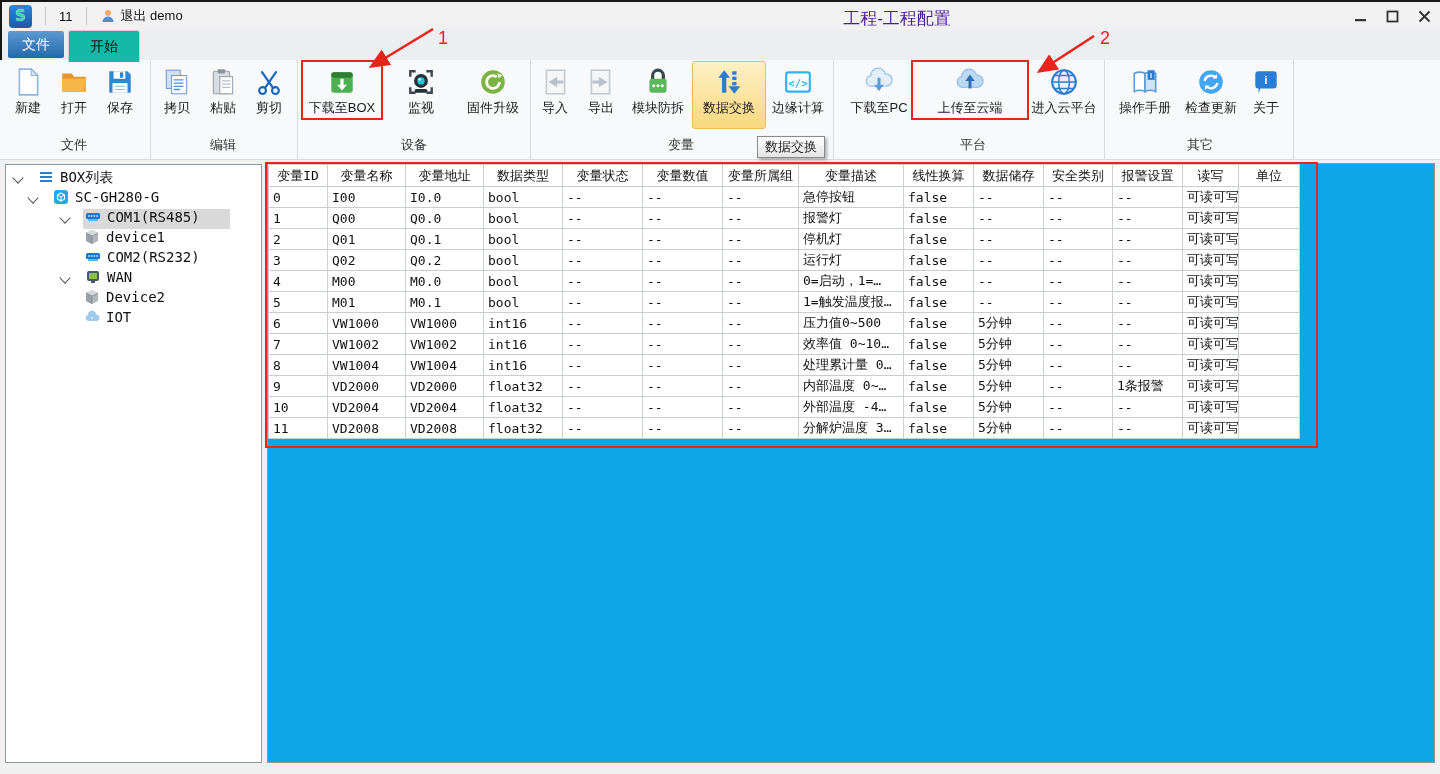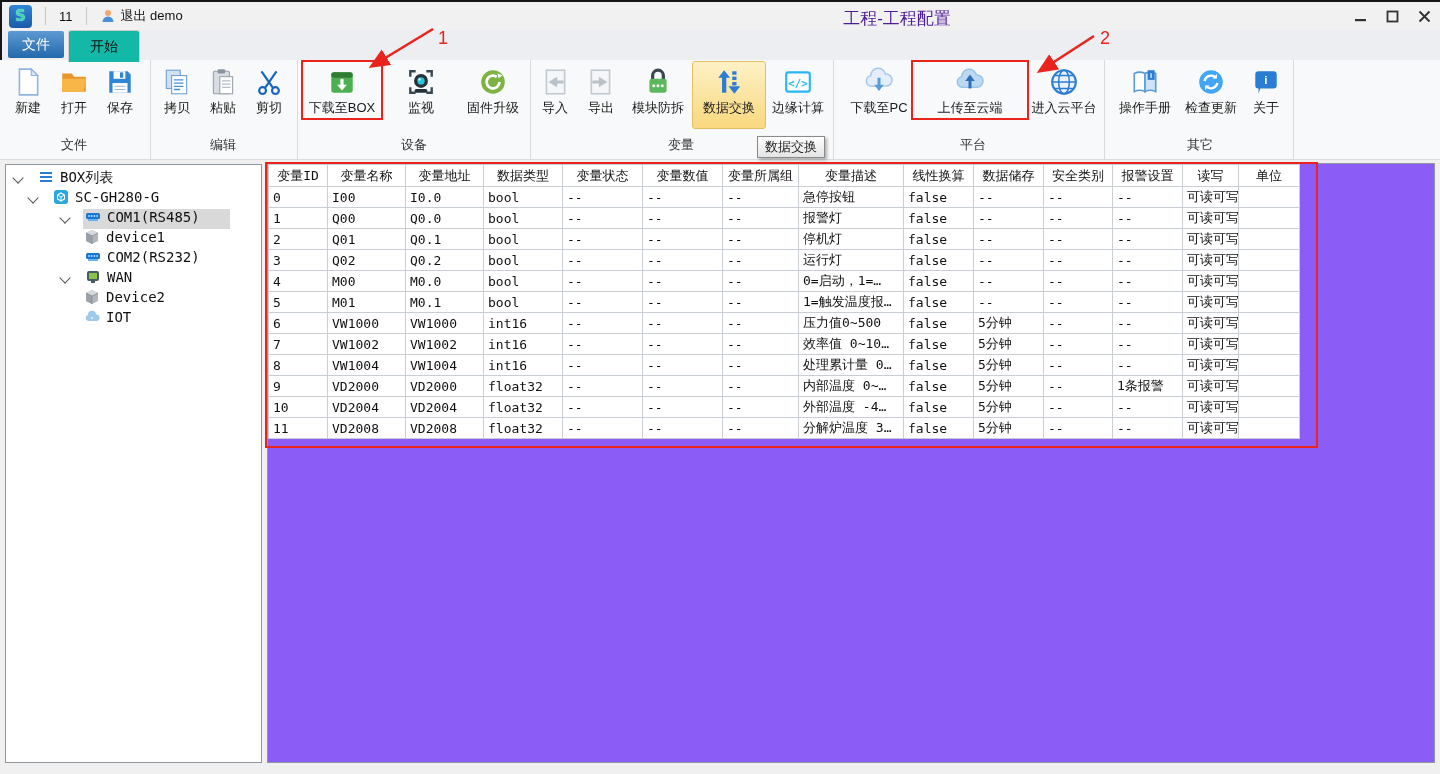--- a/index.html
+++ b/index.html
@@ -42,21 +42,21 @@
   .tb-icon{width:30px;height:30px;margin-bottom:3px}
   .tb-icon svg{width:30px;height:30px;display:block}
   .tb-label{font-size:13px;color:#1a1a1a;white-space:nowrap;line-height:15px}
   .highlighted{background:linear-gradient(#fdf1c5,#f9d87e);outline:1px solid #e2bd62}
   .anno-box{position:absolute;left:-3px;right:-3px;top:-2px;height:56px;border:2px solid #e8241c;
             pointer-events:none;z-index:5}
 
   
   .tree-panel{position:absolute;left:5px;top:164px;width:257px;height:599px;background:#fff;
               border:1px solid #8f979e;box-sizing:border-box;padding-top:4px;overflow:hidden}
-  .main-panel{position:absolute;left:267px;top:163px;width:1168px;height:600px;background:#8b5cf6;
+  .main-panel{position:absolute;left:267px;top:163px;width:1168px;height:600px;background:#0ea5e9;
               border:1px solid #8f979e;box-sizing:border-box;overflow:hidden}
 
   
   .tree-row{display:flex;align-items:center;height:20px;font-size:14px;color:#111;
             font-family:"DejaVu Sans Mono",monospace;white-space:nowrap}
   .chev{width:12px;height:12px;position:relative;flex:0 0 12px;margin-right:12px}
   .chev::after{content:"";position:absolute;left:2px;top:1px;width:7px;height:7px;
                border-right:1.6px solid #555;border-bottom:1.6px solid #555;transform:rotate(45deg)}
   .chev-sp{width:12px;flex:0 0 12px;margin-right:12px}
   .t-ico{width:16px;height:16px;margin-right:6px;flex:0 0 16px}

